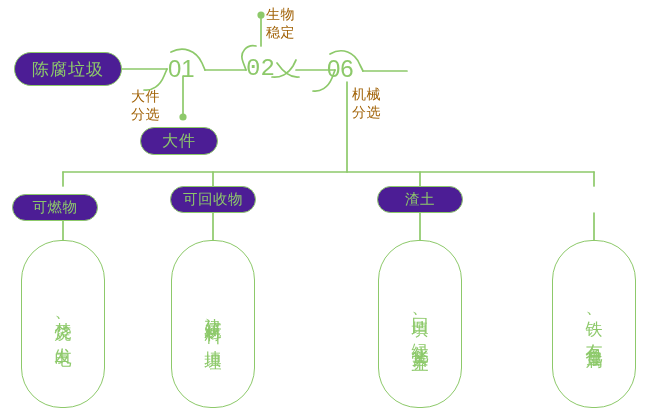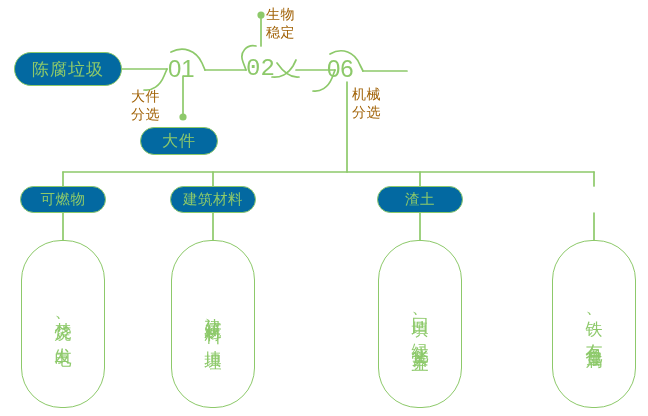--- a/index.html
+++ b/index.html
@@ -30,21 +30,21 @@
   
   .pill {
     position: absolute;
     display: flex;
     align-items: center;
     justify-content: center;
     box-sizing: border-box;
     border: 1.6px solid #8dc96a;
     border-radius: 999px;
     color: #8dc96a;
-    background: #0369a1;
+    background: #4c1d95;
     white-space: nowrap;
     letter-spacing: 1px;
     font-weight: 400;
   }
   .pill-source {
     left: 14px;
     top: 52px;
     width: 108px;
     height: 34px;
     font-size: 17px;
@@ -172,22 +172,22 @@
 
   <div class="note note-bulky">大件
 分选</div>
   <div class="note note-bio">生物
 稳定</div>
   <div class="note note-mech">机械
 分选</div>
 
   <div class="pill pill-bulky">大件</div>
 
-  <div class="pill pill-out" style="left:20px;">可燃物</div>
-  <div class="pill pill-out" style="left:170px;">建筑材料</div>
+  <div class="pill pill-out" style="left:12px;margin-top:8px;">可燃物</div>
+  <div class="pill pill-out" style="left:170px;">可回收物</div>
   <div class="pill pill-out" style="left:377px;">渣土</div>
 
   <div class="vbox" style="left:21px;">
     <span class="vtext">焚烧、发电</span>
   </div>
 
   <div class="vbox" style="left:171px;">
     <span class="vtext">建筑材料、填埋</span>
   </div>
 

